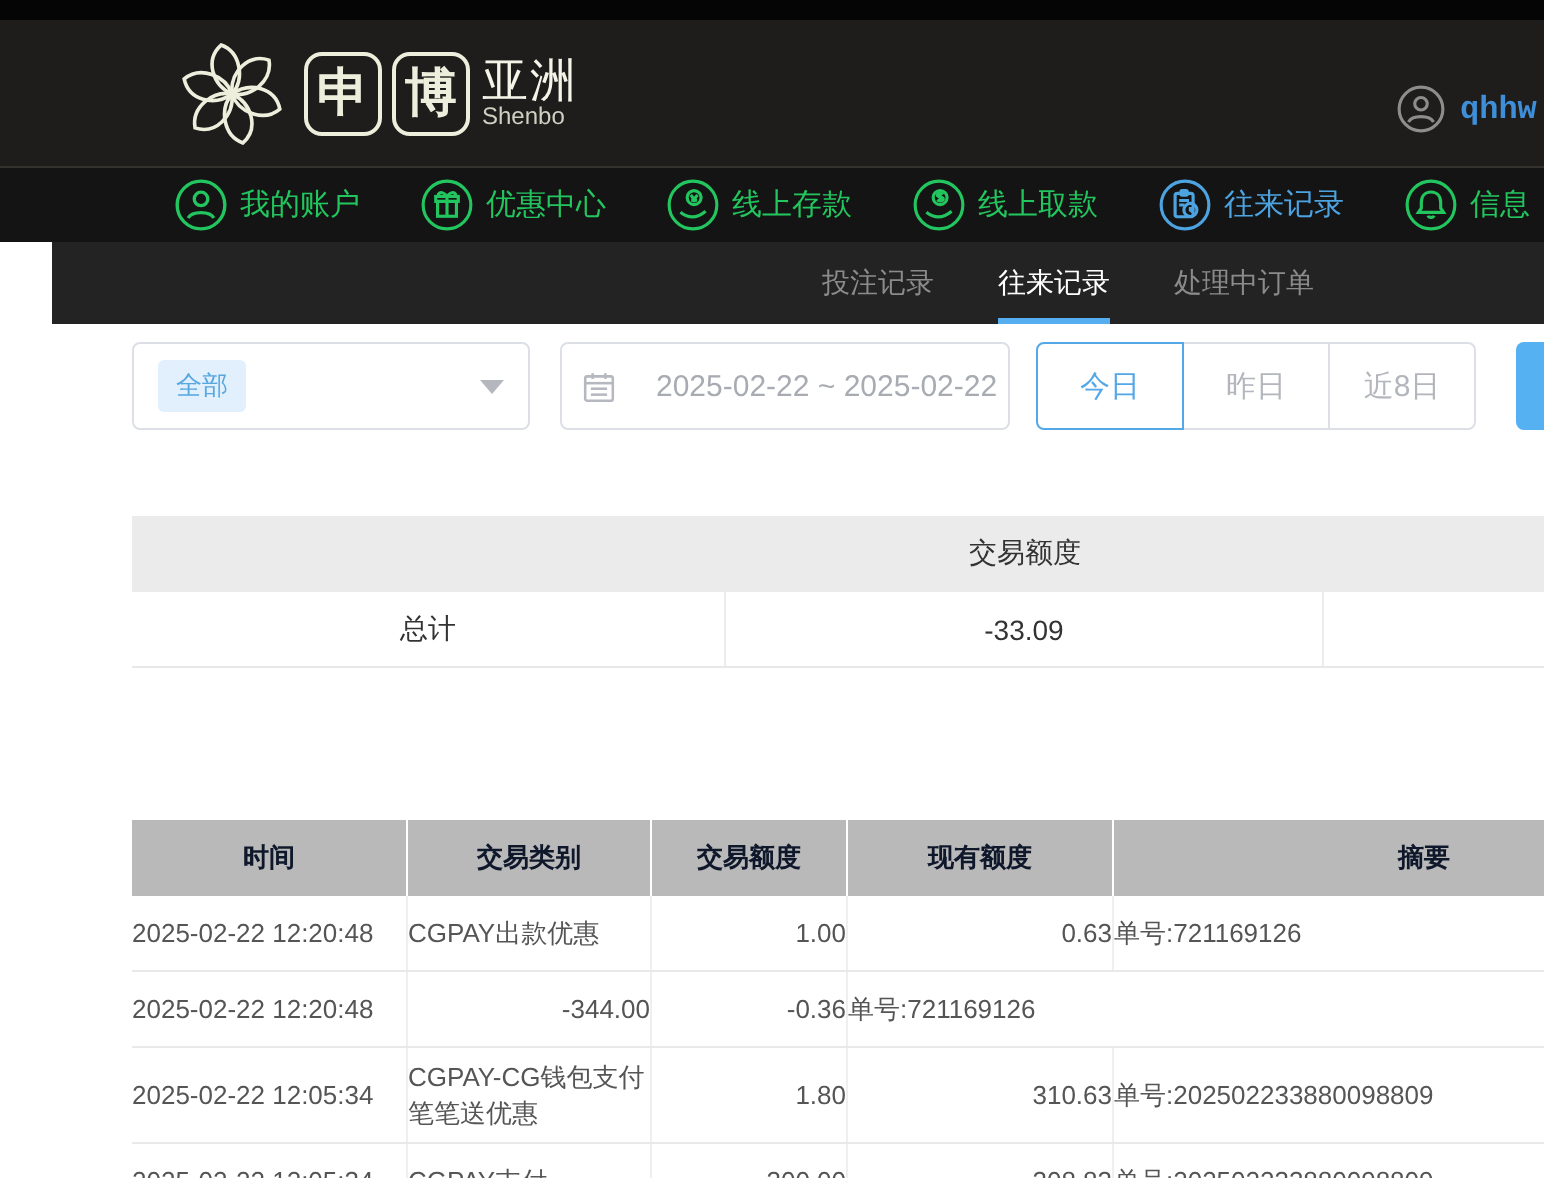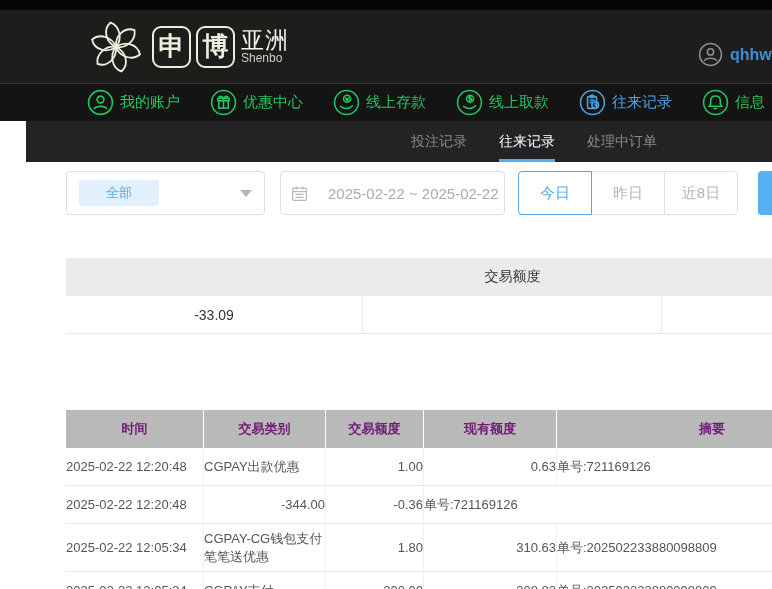--- a/index.html
+++ b/index.html
@@ -14,42 +14,42 @@
   .logo-flower { width:62px; height:58px; }
   .logo-box { width:39px; height:42px; border:2px solid #eeeedd; border-radius:9px;
     display:flex; align-items:center; justify-content:center; font-size:26px;
     margin-left:5px; font-weight:bold; }
   .logo-right { margin-left:6px; display:flex; flex-direction:column; line-height:1.05; }
   .logo-region { font-size:23px; font-weight:normal; color:#f4f4e8; letter-spacing:1px; }
   .logo-sub { font-size:12px; color:#cfcfc2; }
   .userbox { position:absolute; left:698px; top:32px; display:flex; align-items:center;
     white-space:nowrap; }
   .userbox svg { width:25px; height:25px; color:#8d8d8d; }
-  .username { color:#3e8fd8; font-size:16px; font-weight:bold; margin-left:7px; }
+  .username { color:#3e8fd8; font-size:16px; font-weight:bold; margin-left:7px;font-family:Liberation Mono, monospace; }
 
   
   .mainnav { height:38px; background:#141414; border-top:1px solid #34332e;
     display:flex; align-items:center; padding-left:87px; gap:30px; white-space:nowrap; }
   .navitem { display:flex; align-items:center; gap:6px; color:#22c55e;
     font-size:15px; cursor:pointer; flex:0 0 auto; }
   .navitem svg { width:27px; height:27px; }
   .navitem.active { color:#4da3e0; }
 
   
   .subnav { height:41px; background:#232323; display:flex; align-items:stretch;
     padding-left:385px; gap:32px;margin-left:26px; }
   .subtab { display:flex; align-items:center; font-size:14px; color:#8b8b8b;
     cursor:pointer; border-bottom:3px solid transparent; padding-top:3px; }
   .subtab.active { color:#ffffff; border-bottom-color:#54aef0; }
 
   
   .filter-select { position:absolute; left:66px; top:171px; width:199px; height:44px;
     border:1px solid #dcdfe6; border-radius:4px; background:#fff;
     display:flex; align-items:center; padding:0 12px; }
-  .chip { background:#e1f0fc; color:#57a7e0; font-size:13px; padding:4px 27px;
+  .chip { background:#e1f0fc; color:#57a7e0; font-size:13px; padding:4px 9px;
     border-radius:3px; }
   .caret { margin-left:auto; width:0; height:0; border-left:6px solid transparent;
     border-right:6px solid transparent; border-top:7px solid #b4b7be; }
   .filter-date { position:absolute; left:280px; top:171px; width:225px; height:44px;
     border:1px solid #dcdfe6; border-radius:4px; background:#fff;
     display:flex; align-items:center; padding:0 10px; gap:20px; }
   .filter-date svg { width:17px; height:17px; color:#b5b8bf; flex:0 0 auto; }
   .datetext { color:#a8abb2; font-size:15px; white-space:nowrap; }
   .quickgroup { position:absolute; left:518px; top:171px; display:flex; }
   .qbtn { width:74px; height:44px; background:#fff; border:1px solid #dcdfe6;
@@ -68,21 +68,21 @@
   .sum-head div { display:flex; align-items:center; justify-content:center; color:#333; }
   .sum-row { display:grid; grid-template-columns:297px 299px 265px; height:38px;
     border-bottom:1px solid #e8e8e8; background:#fff; }
   .sum-row div { display:flex; align-items:center; justify-content:center; color:#333; }
   .sum-row div:nth-child(-n+2){ border-right:1px solid #ececec; }
 
   
   .txtable { position:absolute; left:66px; top:410px; width:801px; font-size:13px; }
   .thead { display:grid; grid-template-columns:138px 122px 98px 133px 310px;
     background:#b9b9b9; height:38px; }
-  .thead div { display:flex; align-items:center; justify-content:center; color:#701a75;
+  .thead div { display:flex; align-items:center; justify-content:center; color:#0f172a;
     font-weight:bold; border-right:1px solid #fff; }
   .thead div:last-child { border-right:none; }
   .trow { display:grid; grid-template-columns:138px 122px 98px 133px 310px;
     border-bottom:1px solid #e9e9e9; background:#fff; min-height:38px; }
   .trow > div { display:flex; align-items:center; color:#555;
     border-right:1px solid #efefef; padding:6px 0; }
   .trow > div:last-child { border-right:none; }
   .c-time { padding-left:8px; }
   .c-type { padding-left:10px; padding-right:8px; line-height:1.35; }
   .c-amount, .c-balance { justify-content:flex-end; padding-right:10px; }
@@ -227,20 +227,21 @@
 
 <button class="querybtn"></button>
 
 <div class="summary">
   <div class="sum-head">
     <div></div>
     <div>交易额度</div>
     <div></div>
   </div>
   <div class="sum-row">
+    <div>总计</div>
     <div>-33.09</div>
     <div></div>
   </div>
 </div>
 
 <div class="txtable">
   <div class="thead">
     <div>时间</div>
     <div>交易类别</div>
     <div>交易额度</div>

